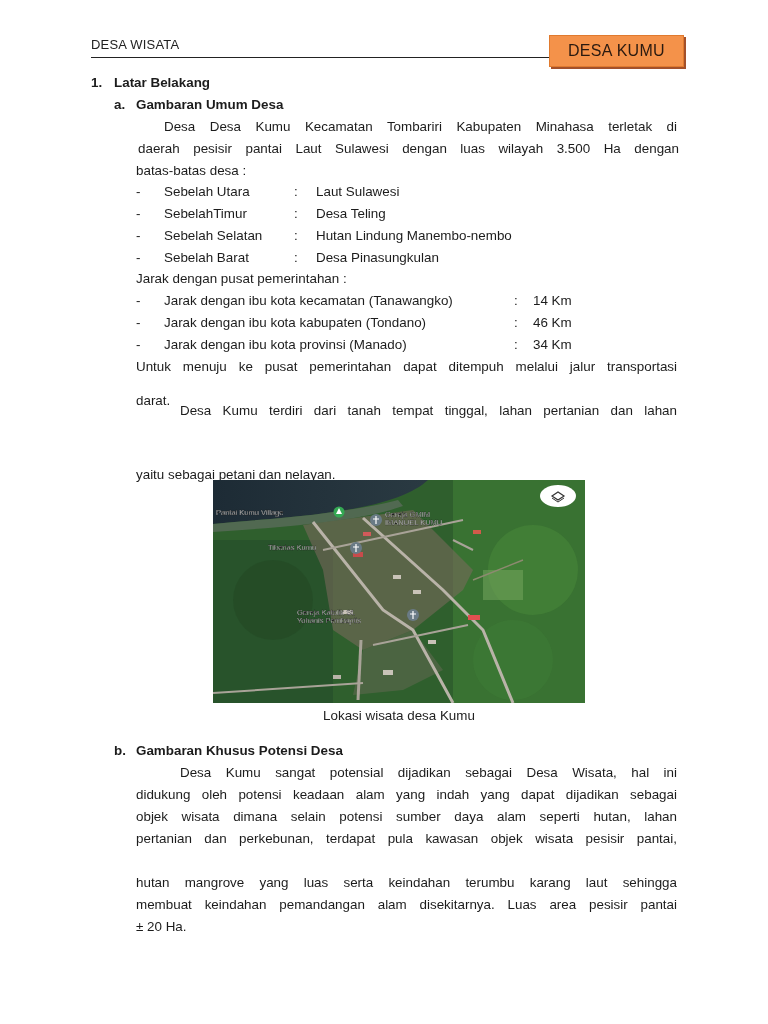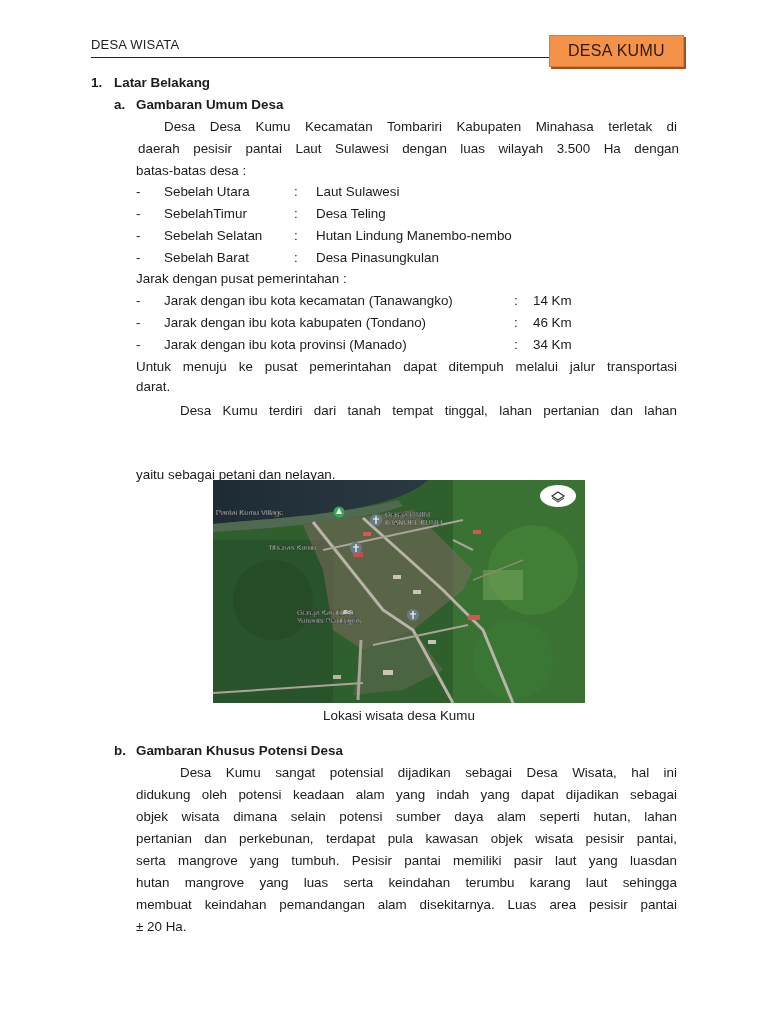--- a/index.html
+++ b/index.html
@@ -84,21 +84,21 @@
     <div class="t" style="left:514px; top:315px;">:</div>
     <div class="t" style="left:533px; top:315px;">46 Km</div>
 
     <div class="t" style="left:136px; top:337px;">-</div>
     <div class="t" style="left:164px; top:337px;">Jarak dengan ibu kota provinsi (Manado)</div>
     <div class="t" style="left:514px; top:337px;">:</div>
     <div class="t" style="left:533px; top:337px;">34 Km</div>
   </div>
 
   <div class="t just" style="left:136px; top:359px; width:541px;">Untuk menuju ke pusat pemerintahan dapat ditempuh melalui jalur transportasi</div>
-  <div class="t" style="left:136px; top:379px;">darat.</div>
+  <div class="t" style="left:136px; top:393px;">darat.</div>
 
   <div class="t just" style="left:180px; top:403px; width:497px;">Desa Kumu terdiri dari tanah tempat tinggal, lahan pertanian dan lahan</div>
   <div class="t" style="left:136px; top:467px;">yaitu sebagai petani dan nelayan.</div>
 
   <div class="map">
     <svg width="372" height="223" viewBox="0 0 372 223" xmlns="http://www.w3.org/2000/svg">
       <defs>
         <linearGradient id="sea" x1="0" y1="0" x2="1" y2="0">
           <stop offset="0" stop-color="#1d2b35"></stop>
           <stop offset="1" stop-color="#2a3a42"></stop>
@@ -174,18 +174,17 @@
   </div>
   <div class="caption">Lokasi wisata desa Kumu</div>
 
   <div class="t b" style="left:114px; top:743px;">b.</div>
   <div class="t just" style="left:180px; top:765px; width:497px;">Desa Kumu sangat potensial dijadikan sebagai Desa Wisata, hal ini</div>
 
   <div class="t b" style="left:136px; top:743px;">Gambaran Khusus Potensi Desa</div>
   <div class="t just" style="left:136px; top:787px; width:541px;">didukung oleh potensi keadaan alam yang indah yang dapat dijadikan sebagai</div>
   <div class="t just" style="left:136px; top:831px; width:541px;">pertanian dan perkebunan, terdapat pula kawasan objek wisata pesisir pantai,</div>
   <div class="t just" style="left:136px; top:809px; width:541px;">objek wisata dimana selain potensi sumber daya alam seperti hutan, lahan</div>
-  <div class="t just" style="left:136px; top:853px; width:541px;">serta mangrove yang tumbuh. Pesisir pantai memiliki pasir laut yang luasdan</div>
   <div class="t just" style="left:136px; top:875px; width:541px;">hutan mangrove yang luas serta keindahan terumbu karang laut sehingga</div>
   <div class="t just" style="left:136px; top:897px; width:541px;">membuat keindahan pemandangan alam  disekitarnya. Luas area pesisir pantai</div>
   <div class="t" style="left:136px; top:919px;">± 20 Ha.</div>
 
 </div>
 
 </body></html>

